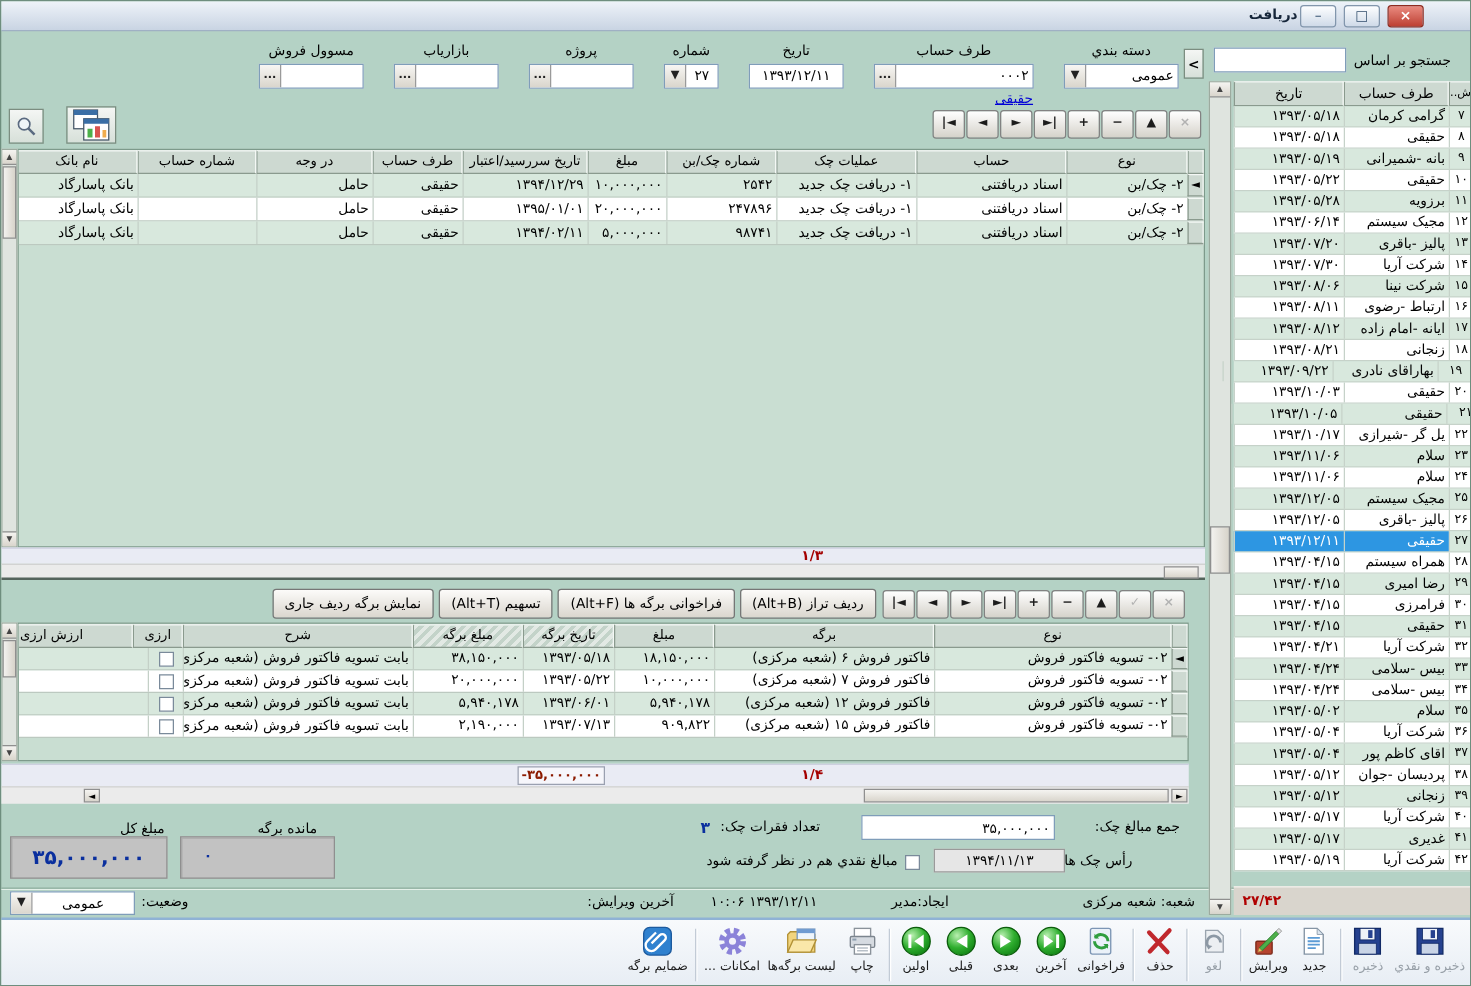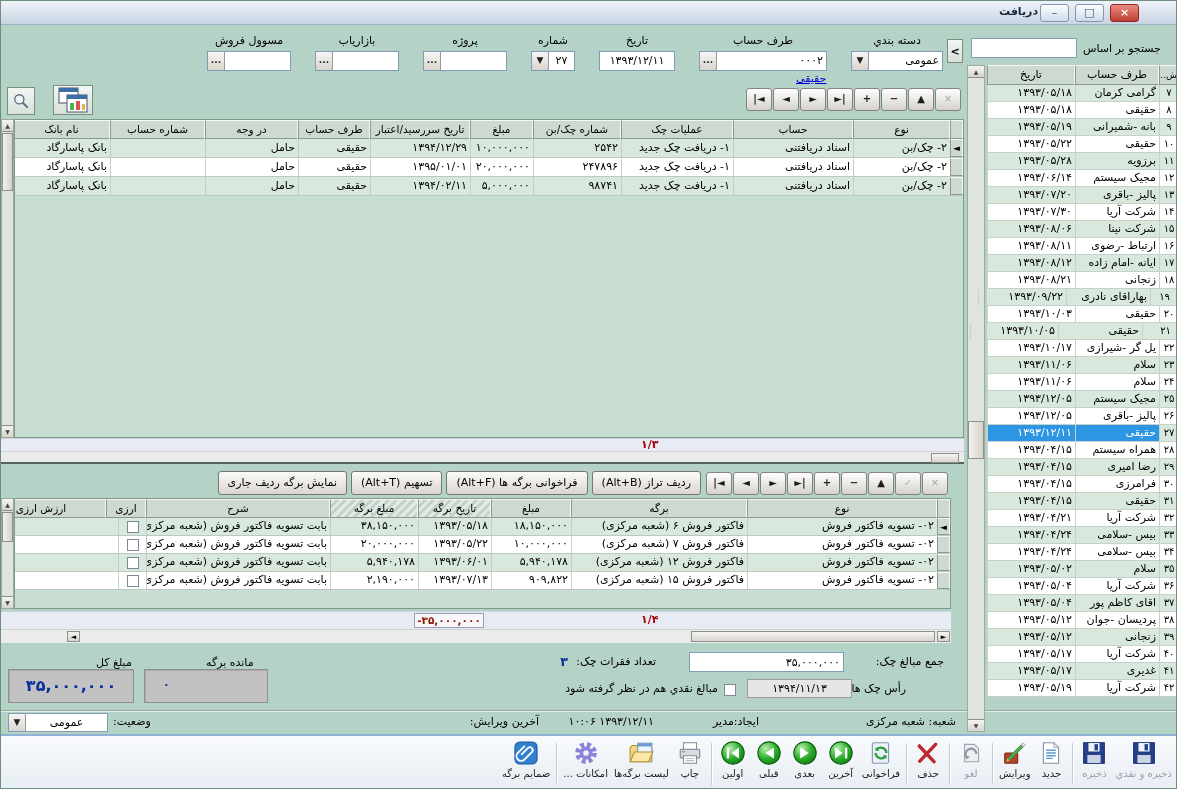--- a/index.html
+++ b/index.html
@@ -445,21 +445,21 @@
         <div class="sbc n" style="width: 28px;">۱۹</div>
         <div class="sbc p" style="width: 84px;">بهاراقای نادری</div>
         <div class="sbc d" style="width: 88px;">۱۳۹۳/۰۹/۲۲</div>
       </div>
       <div class="sbrow">
         <div class="sbc n" style="width: 19px;">۲۰</div>
         <div class="sbc p" style="width: 84px;">حقیقی</div>
         <div class="sbc d" style="width: 88px;">۱۳۹۳/۱۰/۰۳</div>
       </div>
       <div class="sbrow alt">
-        <div class="sbc n" style="width: 36px; padding-left: 10px;">۲۱</div>
+        <div class="sbc n" style="width: 21px; padding-left: 10px;">۲۱</div>
         <div class="sbc p" style="width: 84px;">حقیقی</div>
         <div class="sbc d" style="width: 88px;">۱۳۹۳/۱۰/۰۵</div>
       </div>
       <div class="sbrow">
         <div class="sbc n" style="width: 19px;">۲۲</div>
         <div class="sbc p" style="width: 84px;">یل گر -شیرازی</div>
         <div class="sbc d" style="width: 88px;">۱۳۹۳/۱۰/۱۷</div>
       </div>
       <div class="sbrow alt">
         <div class="sbc n" style="width: 19px;">۲۳</div>
@@ -555,20 +555,23 @@
         <div class="sbc n" style="width: 19px;">۴۱</div>
         <div class="sbc p" style="width: 84px;">غدیری</div>
         <div class="sbc d" style="width: 88px;">۱۳۹۳/۰۵/۱۷</div>
       </div>
       <div class="sbrow">
         <div class="sbc n" style="width: 19px;">۴۲</div>
         <div class="sbc p" style="width: 84px;">شرکت آریا</div>
         <div class="sbc d" style="width: 88px;">۱۳۹۳/۰۵/۱۹</div>
       </div>
     </div>
+  <div id="sb-foot">
+    <span id="sb-count" style="float:left">۲۷/۴۲</span>
+  </div>
 
   <div id="btoolbar">
       <div class="tbtn dis">
         <span class="ticon">
           <svg viewBox="0 0 24 24">
             <path d="M2.5 2.5h19v19h-19z" fill="#25418f" stroke="#122a66"></path>
             <rect x="6.5" y="2.5" width="11" height="8.5" fill="#eef2f8" stroke="#122a66" stroke-width=".6"></rect>
             <rect x="12.5" y="3.8" width="3.2" height="5.8" fill="#25418f"></rect>
             <rect x="5.5" y="13.5" width="13" height="8" fill="#c9d4e6" stroke="#122a66" stroke-width=".6"></rect>
           </svg>

